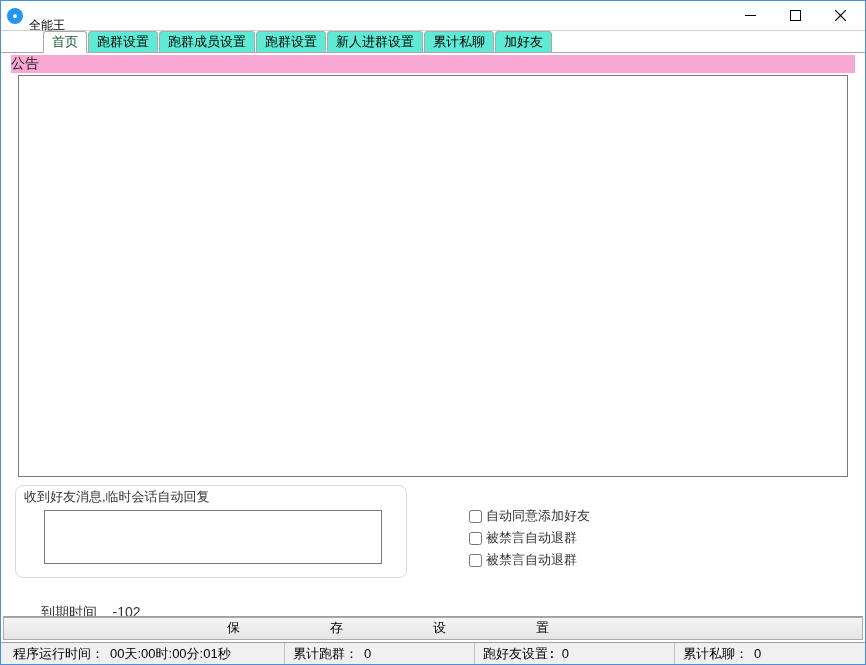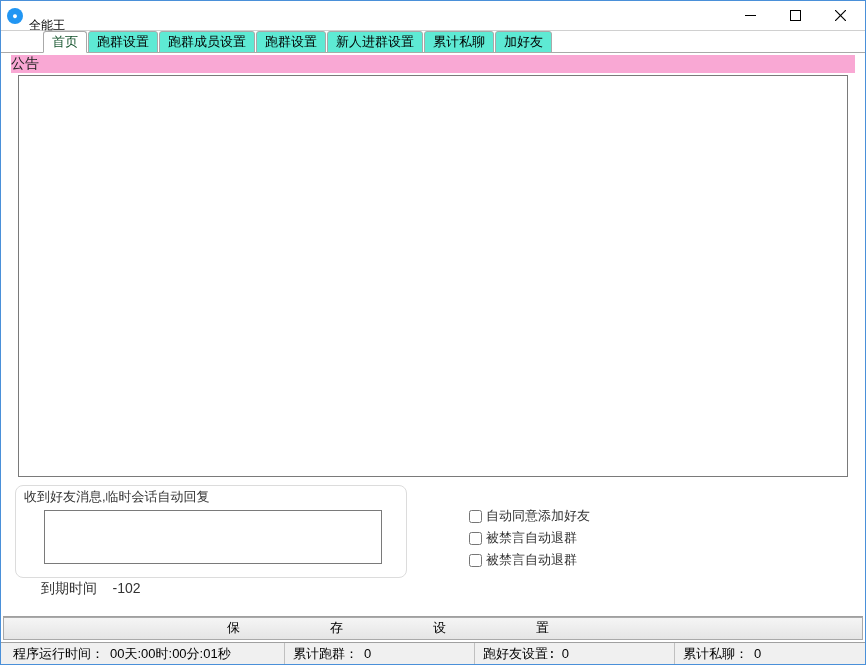--- a/index.html
+++ b/index.html
@@ -117,21 +117,21 @@
   width: 338px;
   height: 54px;
   margin-left: 20px;
   border: 1px solid #7a7a7a;
   resize: none;
   font-family: inherit;
   font-size: 12px;
   padding: 2px;
 }
 .expire-line {
-  margin-top: 2px;
+  margin-top: 26px;
   margin-left: 26px;
   font-size: 14px;
   color: #333;
 }
 .checks {
   padding-top: 22px;
   padding-left: 22px;
   display: flex;
   flex-direction: column;
   gap: 4px;

